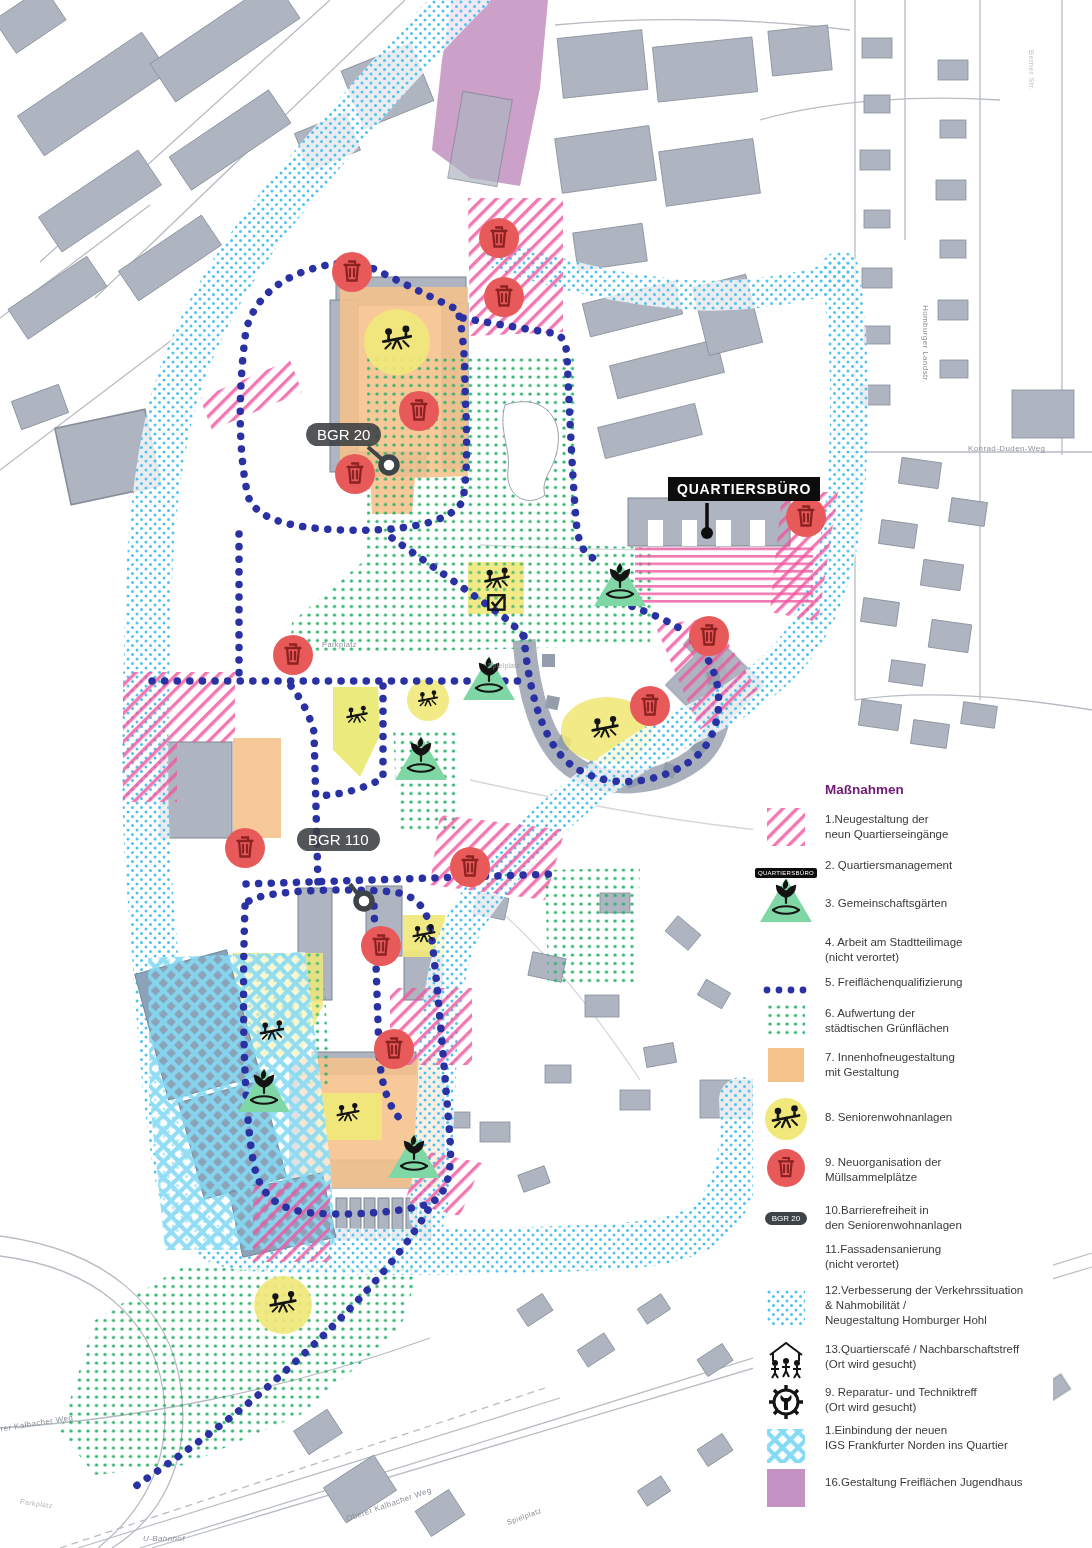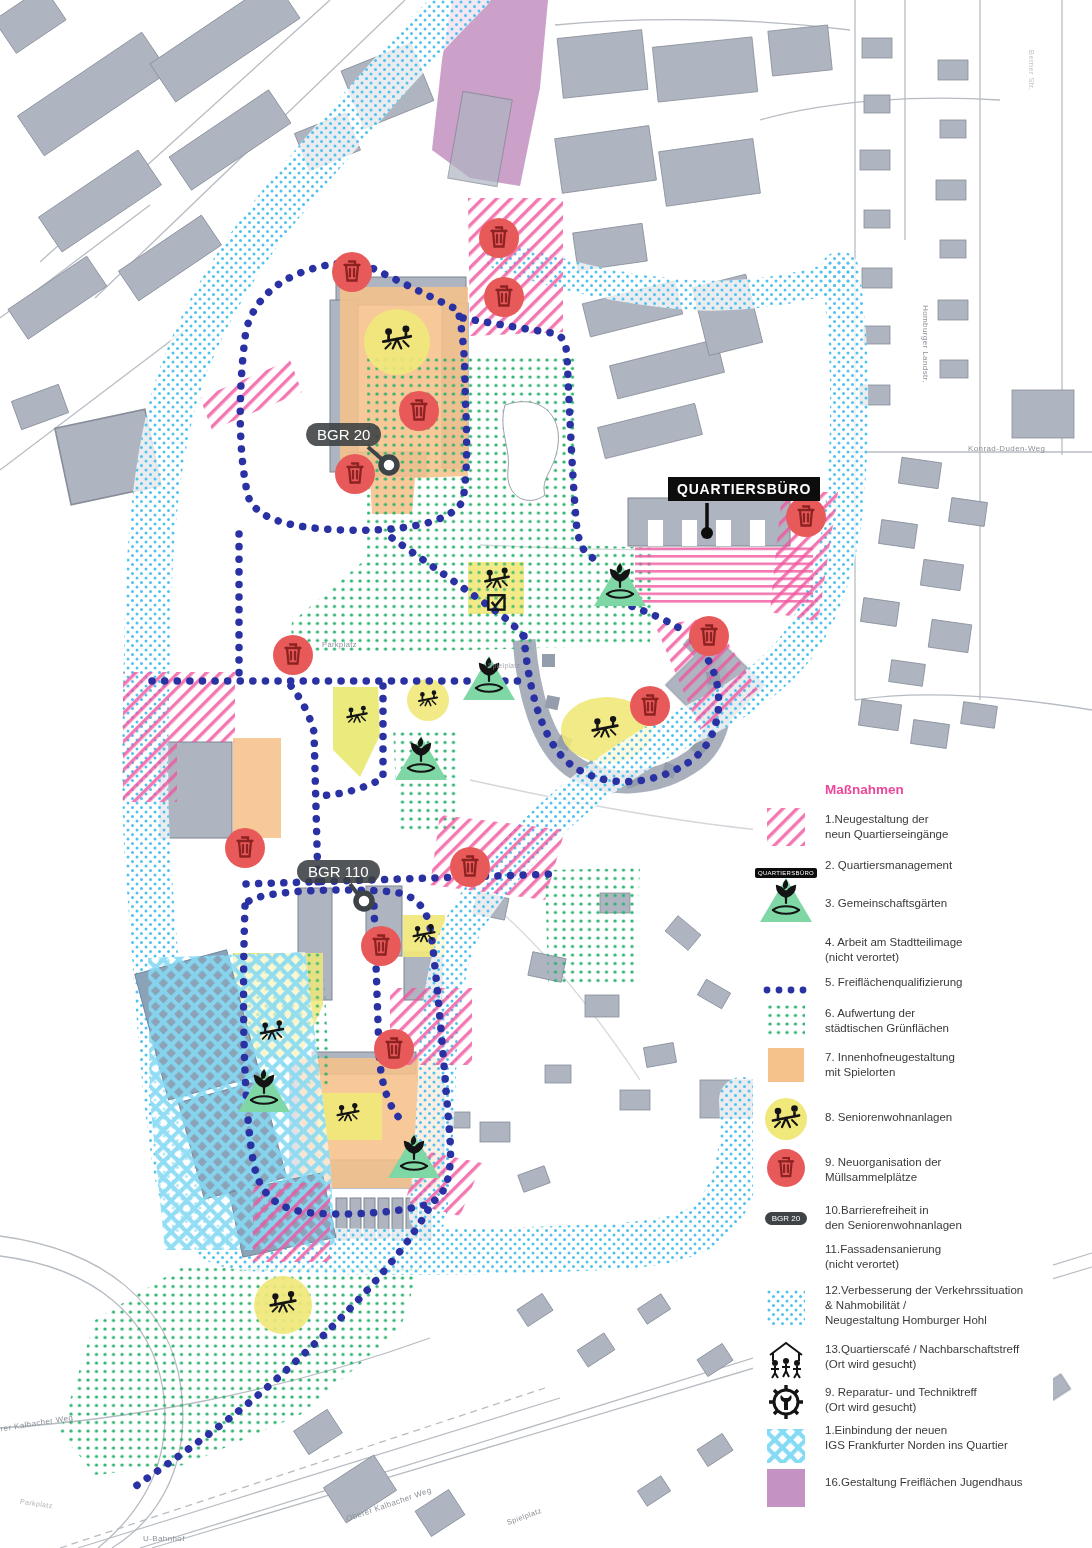--- a/index.html
+++ b/index.html
@@ -5,21 +5,21 @@
   html,body{margin:0;padding:0;background:#ffffff;}
   #stage{position:relative;width:1092px;height:1548px;overflow:hidden;background:#fff;
          font-family:"Liberation Sans",sans-serif;}
   #mapsvg{position:absolute;left:0;top:0;}
   .street-label{position:absolute;color:#8b9097;font-size:8px;white-space:nowrap;letter-spacing:.4px;}
   .callout-pill{position:absolute;background:rgba(58,63,66,.88);color:#fff;border-radius:14px;
                 padding:3px 11px;font-size:15px;white-space:nowrap;}
   .callout-box{position:absolute;background:#0d0d0d;color:#fff;padding:4px 9px;font-size:14px;
                font-weight:bold;letter-spacing:.8px;white-space:nowrap;}
   #legend{position:absolute;left:753px;top:770px;width:300px;height:742px;background:#ffffff;}
-  #legend .title{position:absolute;left:72px;top:12px;font-size:13.5px;font-weight:bold;color:#ec4899;}
+  #legend .title{position:absolute;left:72px;top:12px;font-size:13.5px;font-weight:bold;color:#701a75;}
   .lrow{position:absolute;left:0;width:296px;}
   .lrow .ico{position:absolute;left:4px;top:-8px;width:58px;height:46px;display:flex;
              align-items:center;justify-content:center;}
   .lrow .txt{position:absolute;left:72px;top:0;font-size:11.5px;line-height:1.3;color:#3a3a3a;
              white-space:pre-line;width:220px;}
   .minipill{background:#3d4347;color:#fff;border-radius:9px;padding:2px 7px;font-size:8px;white-space:nowrap;}
   .minipill.qb{background:#0d0d0d;border-radius:2px;font-size:6px;letter-spacing:.3px;padding:2px 3px;}
 </style>
 </head>
 <body>
@@ -381,24 +381,24 @@
 
 <div class="street-label" style="left:322px;top:640px;font-size:7.5px;">Parkplatz</div>
 <div class="street-label" style="left:488px;top:662px;font-size:6.5px;opacity:.8;">Spielplatz</div>
 <div class="street-label" style="left:930px;top:305px;transform:rotate(90deg);transform-origin:left top;">Homburger Landstr.</div>
 <div class="street-label" style="left:1036px;top:50px;transform:rotate(90deg);transform-origin:left top;opacity:.55;font-size:7.5px;">Berner Str.</div>
 <div class="street-label" style="left:968px;top:444px;">Konrad-Duden-Weg</div>
 <div class="street-label" style="left:-16px;top:1420px;transform:rotate(-9deg);">Oberer Kalbacher Weg</div>
 <div class="street-label" style="left:344px;top:1500px;transform:rotate(-19deg);">Oberer Kalbacher Weg</div>
 <div class="street-label" style="left:20px;top:1500px;transform:rotate(8deg);font-size:7px;opacity:.7;">Parkplatz</div>
 <div class="street-label" style="left:506px;top:1512px;transform:rotate(-20deg);font-size:7.5px;">Spielplatz</div>
-<div class="street-label" style="left:143px;top:1534px;">U-Bahnhof</div>
+<div class="street-label" style="left:143px;top:1534px;font-style:italic;">U-Bahnhof</div>
 
 <div class="callout-pill" style="left:306px;top:423px;">BGR 20</div>
-<div class="callout-pill" style="left:297px;top:860px;">BGR 110</div>
+<div class="callout-pill" style="left:297px;top:828px;">BGR 110</div>
 <div class="callout-box" style="left:668px;top:477px;">QUARTIERSBÜRO</div>
 
 <div id="legend">
   <div class="title">Maßnahmen</div>
 
   <div class="lrow" style="top:42px">
     <span class="ico">
       <svg width="38" height="38">
             <rect width="38" height="38" fill="url(#pinkHatch)"></rect>
           </svg>
@@ -452,21 +452,21 @@
 städtischen Grünflächen</span></span>
   </div>
 
   <div class="lrow" style="top:280px">
     <span class="ico">
       <svg width="36" height="34">
             <rect width="36" height="34" fill="#f6c28b"></rect>
           </svg>
         </span>
     <span class="txt"><span>7.</span> <span>Innenhofneugestaltung
-mit Spielorten</span></span>
+mit Gestaltung</span></span>
   </div>
 
   <div class="lrow" style="top:340px">
     <span class="ico" style="top:-14px">
       <svg width="44" height="44" viewBox="-22 -22 44 44">
             <circle r="21" fill="#f0e87a"></circle>
             <use href="#playG"></use>
           </svg>
         </span>
     <span class="txt"><span>8.</span> <span>Seniorenwohnanlagen</span></span>

